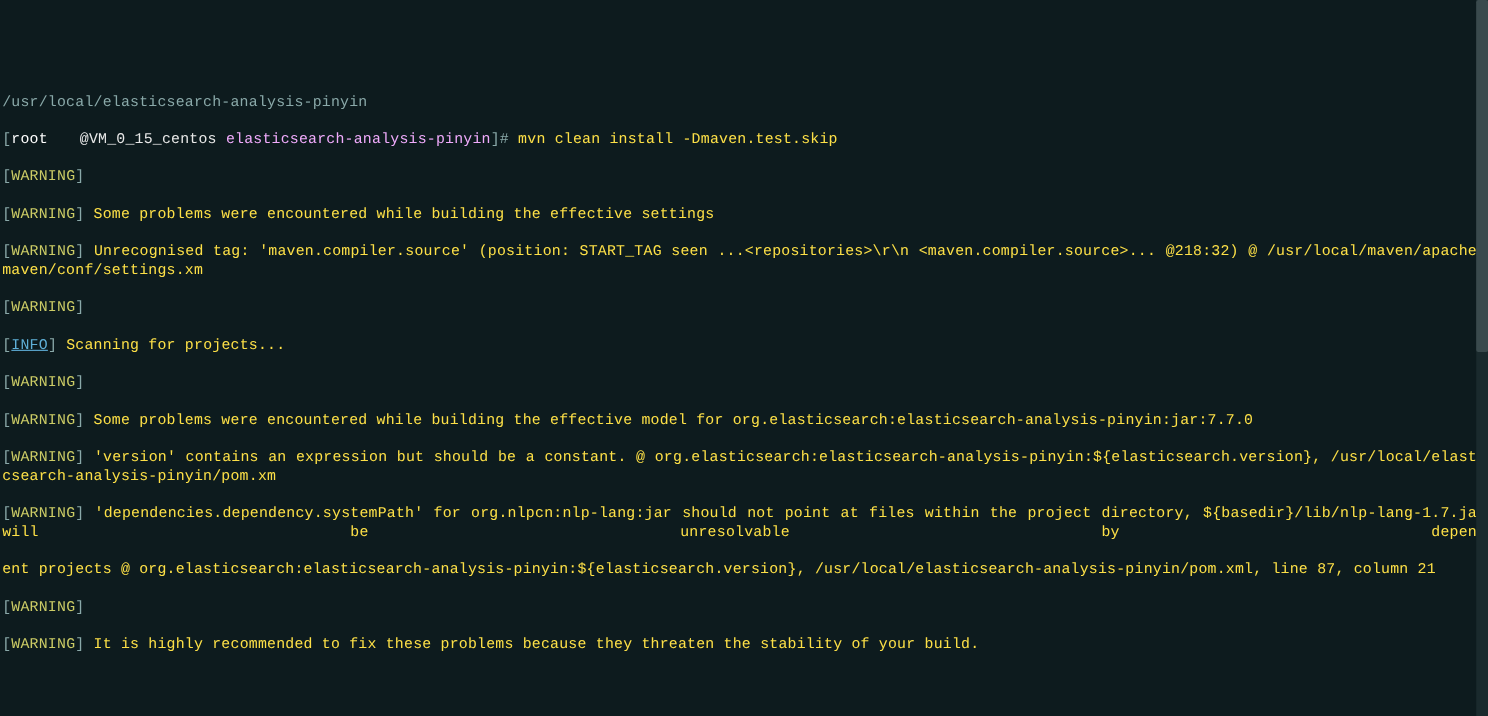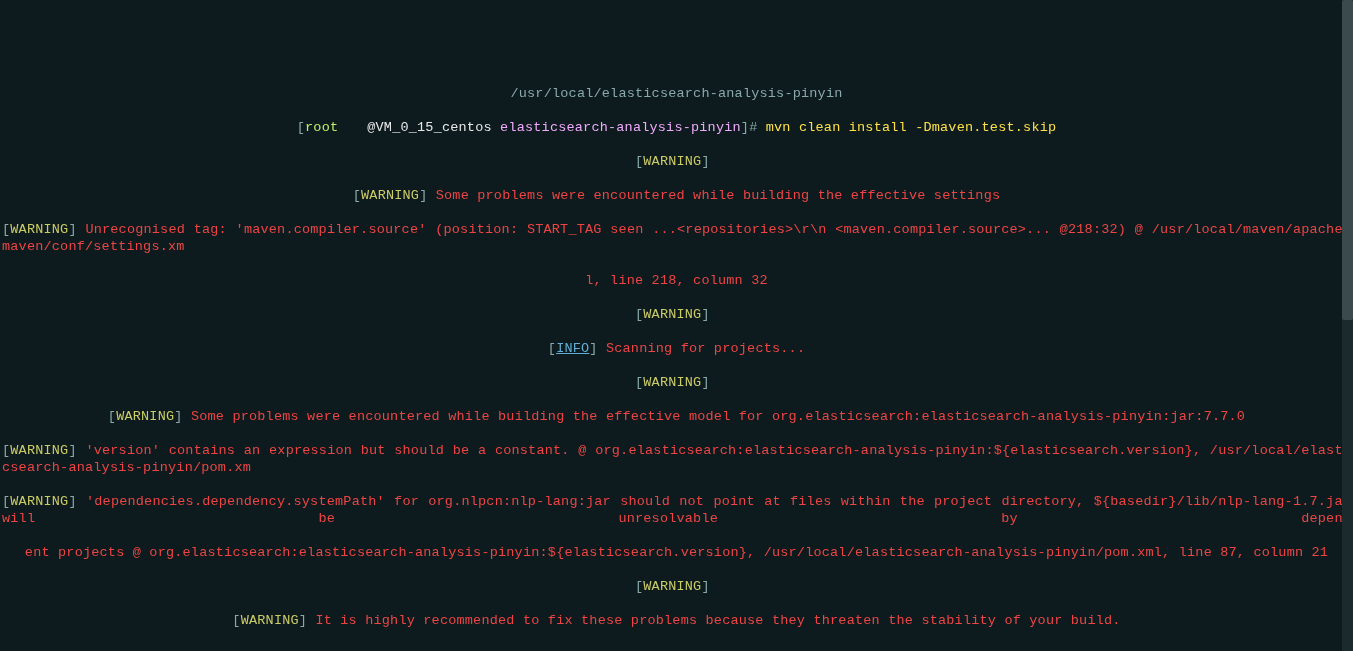--- a/index.html
+++ b/index.html
@@ -14,30 +14,30 @@
     height: 651px;
     overflow: hidden;
     white-space: pre;
     letter-spacing: 0.2px;
   }
   .terminal {
     padding: 0 2px;
   }
   .line {
     display: block;
-    text-align: center;
+    text-align: left;
   }
   .brk { color: #8aa9a9; }
   .warn { color: #cccc66; }
   .info { color: #5fafd7; text-decoration: underline; }
-  .user-root { color: #bef264; }
+  .user-root { color: #ffffff; }
   .host { color: #e8e8e8; margin-left: 29px; }
   .cwd { color: #f0abfc; }
   .cmd { color: #fde047; }
-  .plain { color: #ef4444; }
+  .plain { color: #fde047; }
   .path-cut { color: #8aa9a9; }
   .justify { text-align: justify; text-align-last: justify; white-space: normal; word-break: break-all; }
   .scrollbar {
     position: fixed;
     right: 0;
     top: 0;
     width: 11px;
     height: 100%;
     background: #1a2a2d;
   }
@@ -55,21 +55,20 @@
 <body>
 
 
 
 <div class="terminal">
 <span class="line path-cut">/usr/local/elasticsearch-analysis-pinyin</span>
 <span class="line"><span class="brk">[</span><span class="user-root">root</span><span class="host">@VM_0_15_centos</span><span class="cwd"> elasticsearch-analysis-pinyin</span><span class="brk">]# </span><span class="cmd">mvn clean install -Dmaven.test.skip</span></span>
 <span class="line"><span class="brk">[</span><span class="warn">WARNING</span><span class="brk">] </span><span class="plain"></span></span>
 <span class="line"><span class="brk">[</span><span class="warn">WARNING</span><span class="brk">] </span><span class="plain">Some problems were encountered while building the effective settings</span></span>
 <span class="line justify"><span class="brk">[</span><span class="warn">WARNING</span><span class="brk">] </span><span class="plain">Unrecognised tag: 'maven.compiler.source' (position: START_TAG seen ...&lt;repositories&gt;\r\n        &lt;maven.compiler.source&gt;... @218:32)  @ /usr/local/maven/apache-maven/conf/settings.xm</span></span>
-<span class="line"><span class="plain">l, line 218, column 32</span></span>
 <span class="line"><span class="brk">[</span><span class="warn">WARNING</span><span class="brk">] </span><span class="plain"></span></span>
 <span class="line"><span class="brk">[</span><span class="info">INFO</span><span class="brk">] </span><span class="plain">Scanning for projects...</span></span>
 <span class="line"><span class="brk">[</span><span class="warn">WARNING</span><span class="brk">] </span><span class="plain"></span></span>
 <span class="line"><span class="brk">[</span><span class="warn">WARNING</span><span class="brk">] </span><span class="plain">Some problems were encountered while building the effective model for org.elasticsearch:elasticsearch-analysis-pinyin:jar:7.7.0</span></span>
 <span class="line justify"><span class="brk">[</span><span class="warn">WARNING</span><span class="brk">] </span><span class="plain">'version' contains an expression but should be a constant. @ org.elasticsearch:elasticsearch-analysis-pinyin:${elasticsearch.version}, /usr/local/elasticsearch-analysis-pinyin/pom.xm</span></span>
 <span class="line justify"><span class="brk">[</span><span class="warn">WARNING</span><span class="brk">] </span><span class="plain">'dependencies.dependency.systemPath' for org.nlpcn:nlp-lang:jar should not point at files within the project directory, ${basedir}/lib/nlp-lang-1.7.jar will be unresolvable by depend</span></span>
 <span class="line"><span class="plain">ent projects @ org.elasticsearch:elasticsearch-analysis-pinyin:${elasticsearch.version}, /usr/local/elasticsearch-analysis-pinyin/pom.xml, line 87, column 21</span></span>
 <span class="line"><span class="brk">[</span><span class="warn">WARNING</span><span class="brk">] </span><span class="plain"></span></span>
 <span class="line"><span class="brk">[</span><span class="warn">WARNING</span><span class="brk">] </span><span class="plain">It is highly recommended to fix these problems because they threaten the stability of your build.</span></span>
 

